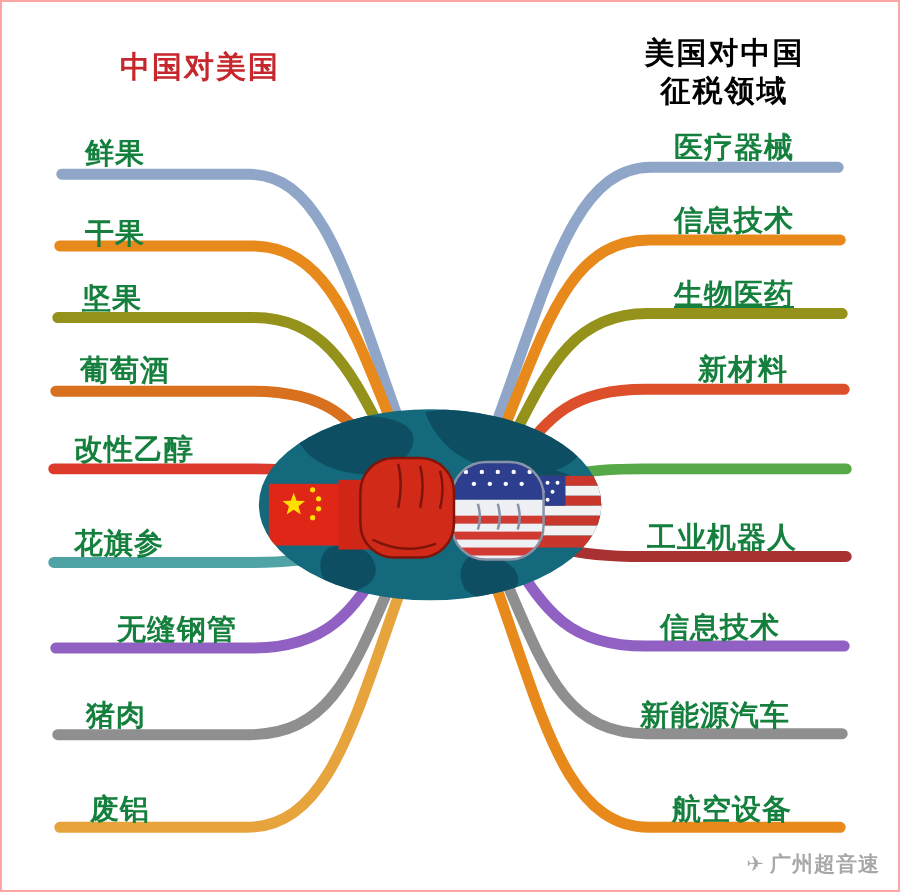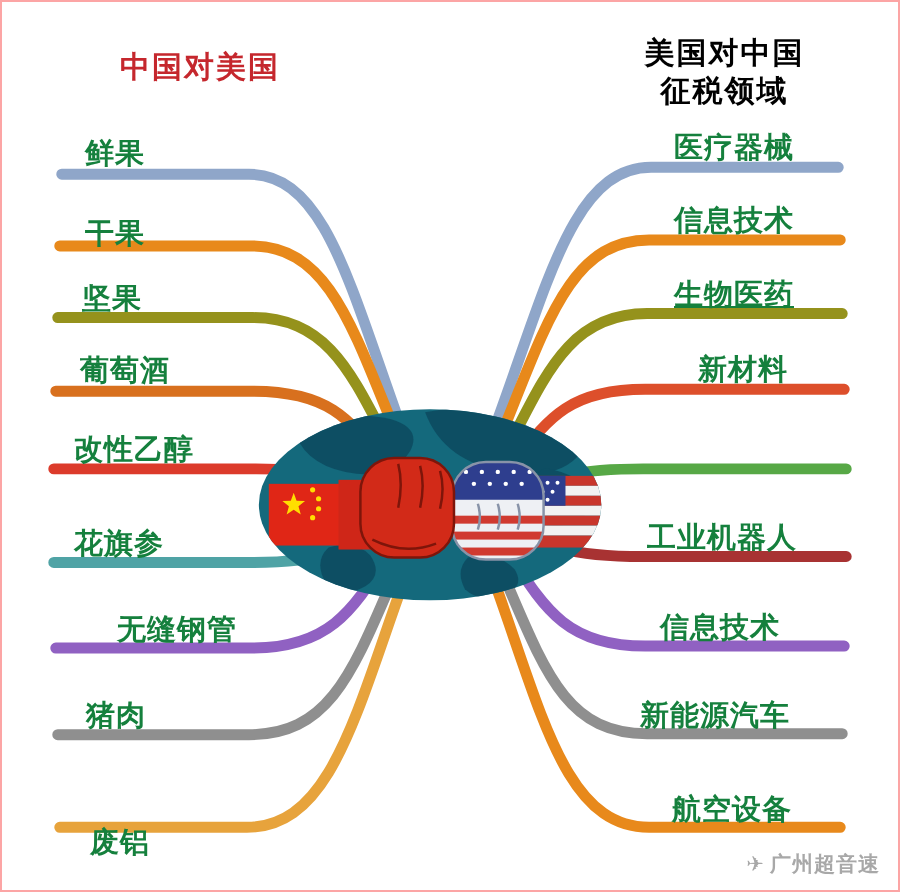--- a/index.html
+++ b/index.html
@@ -151,21 +151,21 @@
   </div>
 
   <div class="label" style="left:83px;  top:136px;">鲜果</div>
   <div class="label" style="left:83px;  top:208px;margin-top:8px;">干果</div>
   <div class="label" style="left:80px;  top:281px;">坚果</div>
   <div class="label" style="left:78px;  top:353px;">葡萄酒</div>
   <div class="label" style="left:72px;  top:432px;">改性乙醇</div>
   <div class="label" style="left:72px;  top:526px;">花旗参</div>
   <div class="label" style="left:78px;  top:612px;margin-left:37px;">无缝钢管</div>
   <div class="label" style="left:84px;  top:698px;">猪肉</div>
-  <div class="label" style="left:88px;  top:825px;text-align:center;">废铝</div>
+  <div class="label" style="left:88px;  top:792px;text-align:center;">废铝</div>
 
   <div class="label" style="left:672px; top:130px;">医疗器械</div>
   <div class="label" style="left:672px; top:203px;">信息技术</div>
   <div class="label" style="left:672px; top:277px;text-decoration:underline;">生物医药</div>
   <div class="label" style="left:696px; top:352px;">新材料</div>
   <div class="label" style="left:645px; top:520px;">工业机器人</div>
   <div class="label" style="left:658px; top:610px;">信息技术</div>
   <div class="label" style="left:638px; top:698px;">新能源汽车</div>
   <div class="label" style="left:670px; top:792px;">航空设备</div>
 

